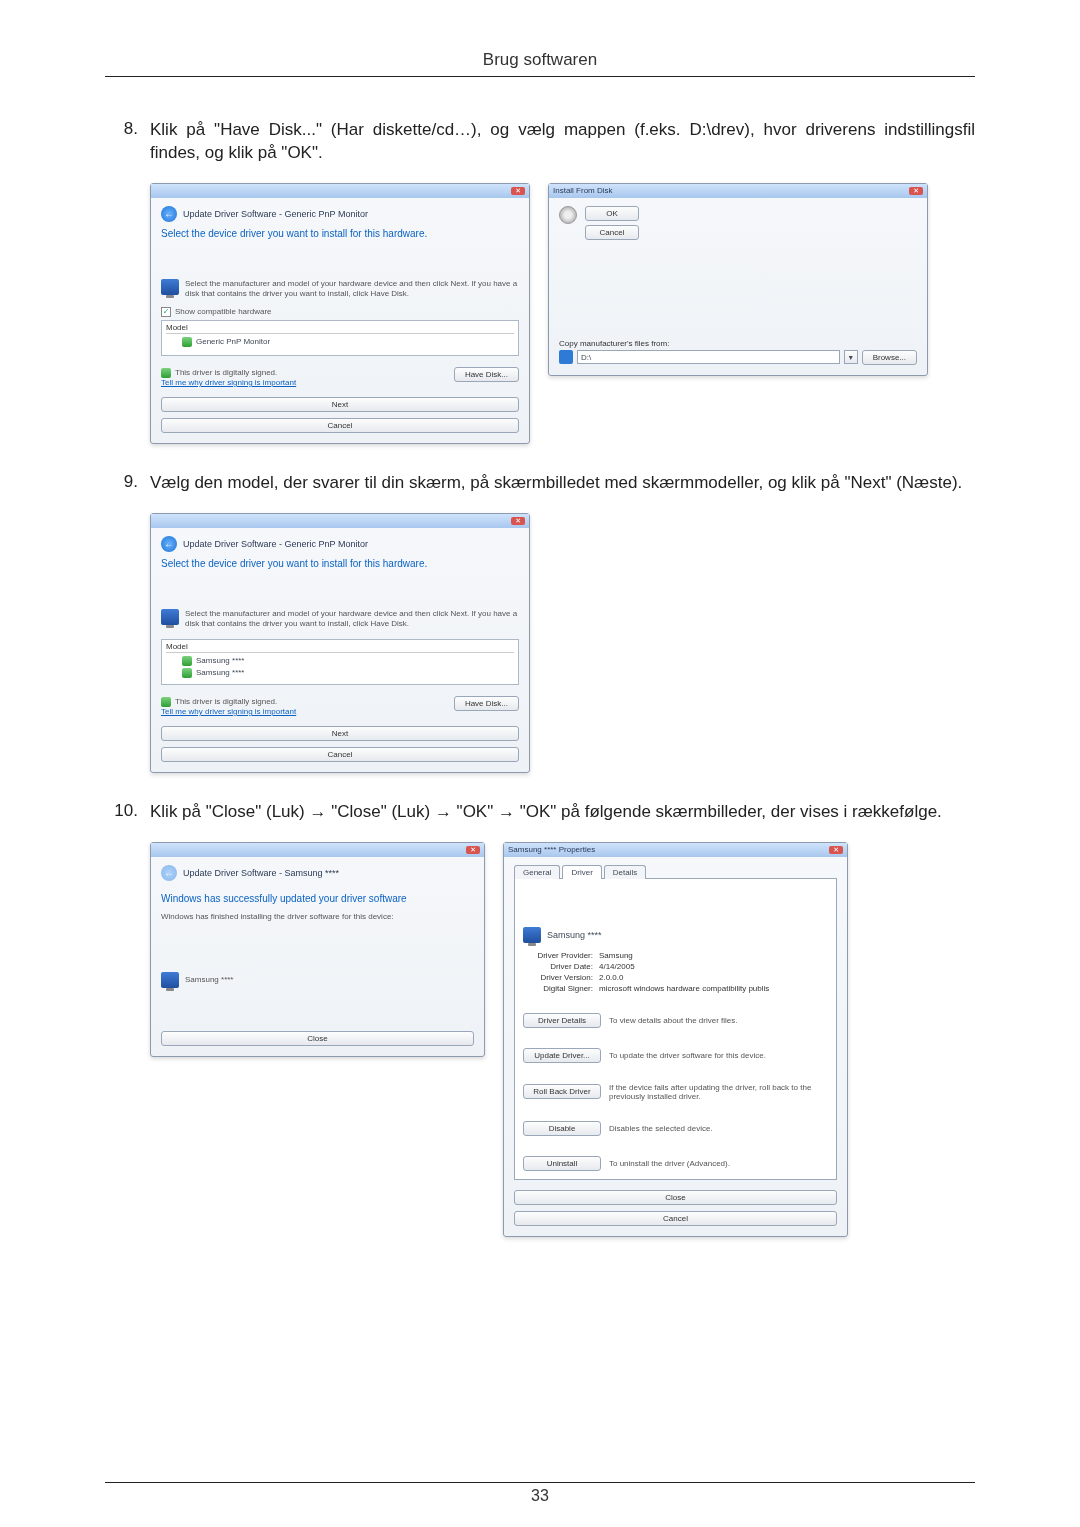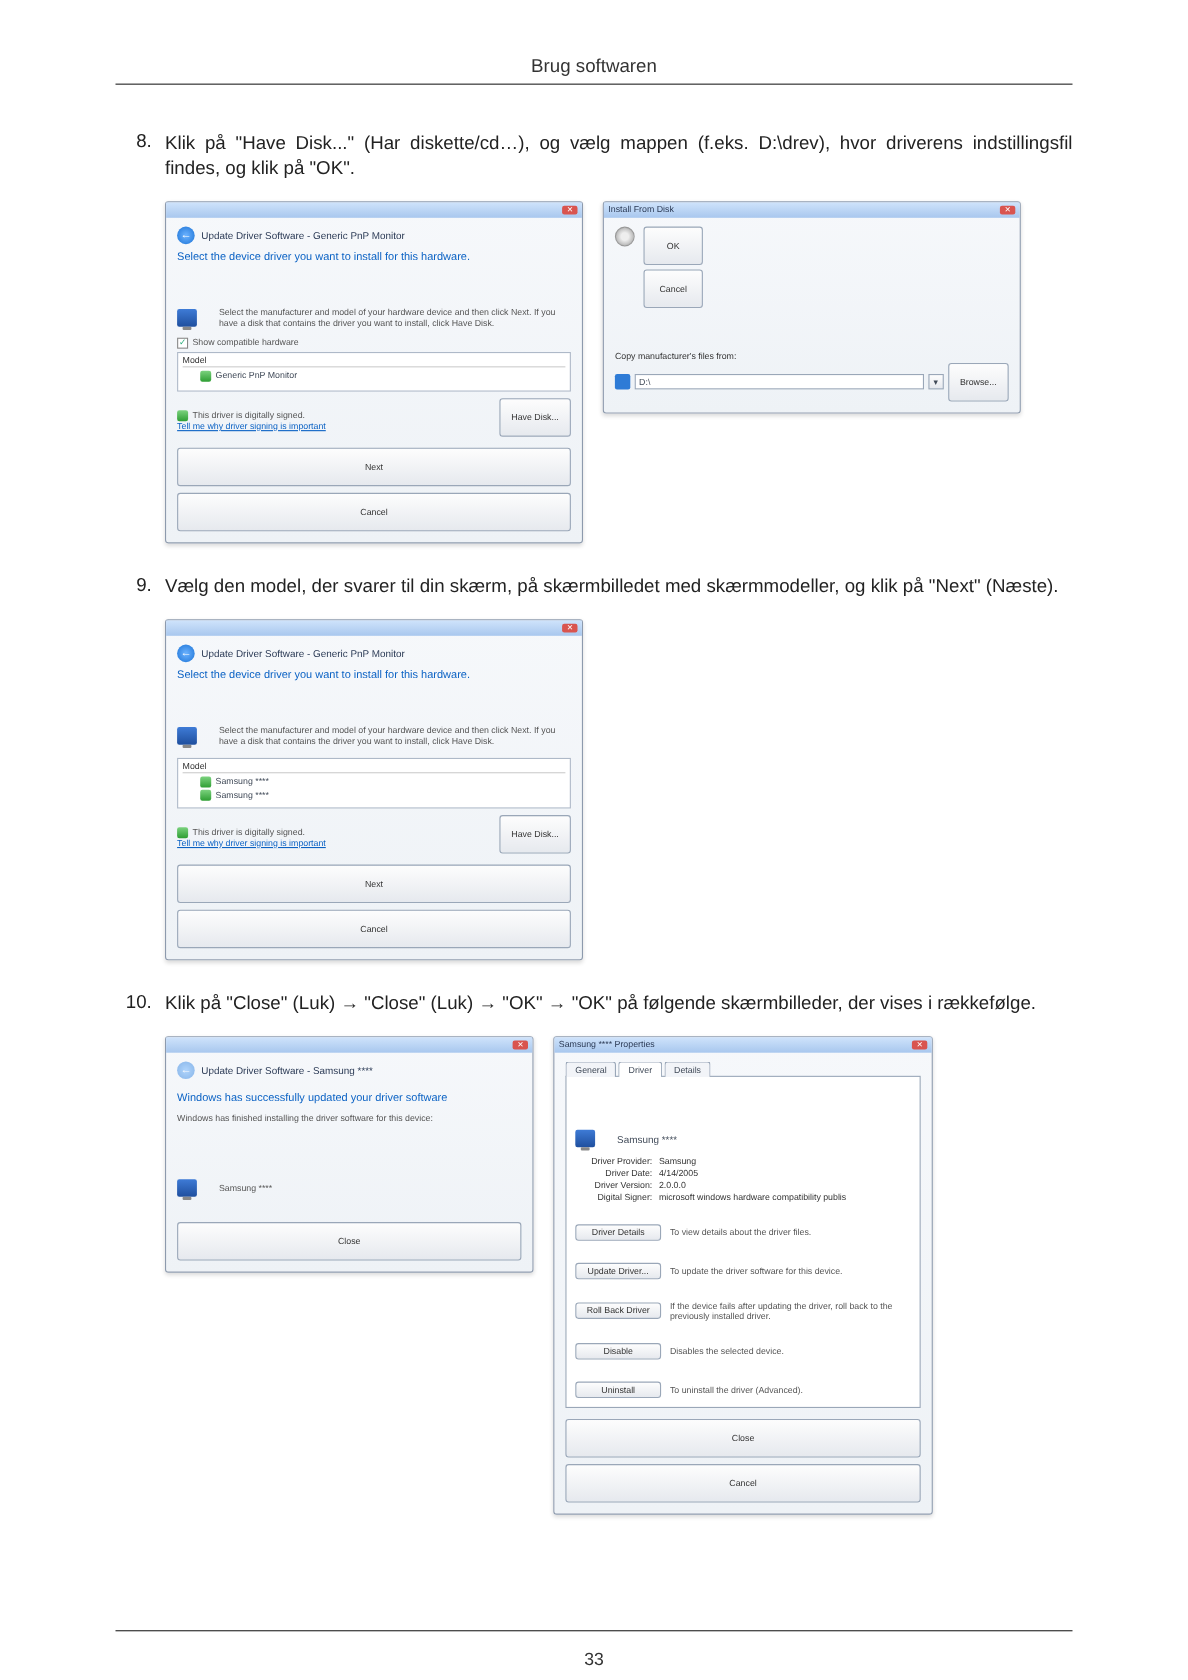--- a/index.html
+++ b/index.html
@@ -98,22 +98,22 @@
     .nav-title {
       font-size:9px;color:#2b3a55;
     }
     .sec-title {
       color:#0b62c4;
       font-size:10px;
       margin: 6px 0 4px 0;
     }
     .sub-row {
       display:flex;
-      gap:20px;
-      align-items:center;
+      gap:6px;
+      align-items:flex-start;
       margin-top:40px;
     }
     .mon-icon {
       width:18px;height:16px;
       background:linear-gradient(#3e7bd6,#1f4f9e);
       border-radius:2px;
       position:relative;
       flex-shrink:0;
     }
     .mon-icon::after{
@@ -142,21 +142,21 @@
       width:10px;height:10px;background:linear-gradient(#7bd27e,#2e9e33);border-radius:2px;flex-shrink:0;
     }
     .signed-row{display:flex;align-items:center;gap:4px;margin-top:6px;}
     .link{color:#0b62c4;text-decoration:underline;font-size:8px;}
     .btn {
       display:inline-block;
       background:linear-gradient(#fdfdfd,#e6e9ee);
       border:1px solid #9aa7b8;
       border-radius:3px;
       font-size:8px;
-      padding:12px 10px;
+      padding:2px 10px;
       color:#333;
       text-align:center;
     }
     .btn-row{display:flex;justify-content:flex-end;gap:6px;margin-top:10px;flex-direction:column;}
     .field-label{font-size:8px;color:#333;margin-bottom:2px;}
     .combo{display:flex;align-items:center;gap:4px;}
     .combo .txt{flex:1;border:1px solid #9aa7b8;background:#fff;height:14px;display:flex;align-items:center;padding:0 3px;font-size:8px;}
     .combo .dd{width:14px;height:14px;border:1px solid #9aa7b8;background:linear-gradient(#fdfdfd,#e6e9ee);display:flex;align-items:center;justify-content:center;font-size:8px;}
     .floppy-icon{width:14px;height:14px;background:#2e7bd6;border-radius:2px;flex-shrink:0;}
     .checkbox-row{display:flex;align-items:center;gap:4px;font-size:8px;color:#555;margin-top:8px;}
@@ -177,21 +177,21 @@
     .footer-rule {
       border: none;
       border-top: 1px solid #222;
       position:absolute;
       left:105px;right:105px;
       bottom:44px;
     }
     .page-number{
       position:absolute;
       left:0;right:0;
-      bottom:8px;
+      bottom:22px;
       text-align:center;
       font-size:16px;
       color:#333;
     }
   </style>
 </head>
 <body>
 
 <div class="page-header">Brug softwaren</div>
 <hr class="header-rule">

